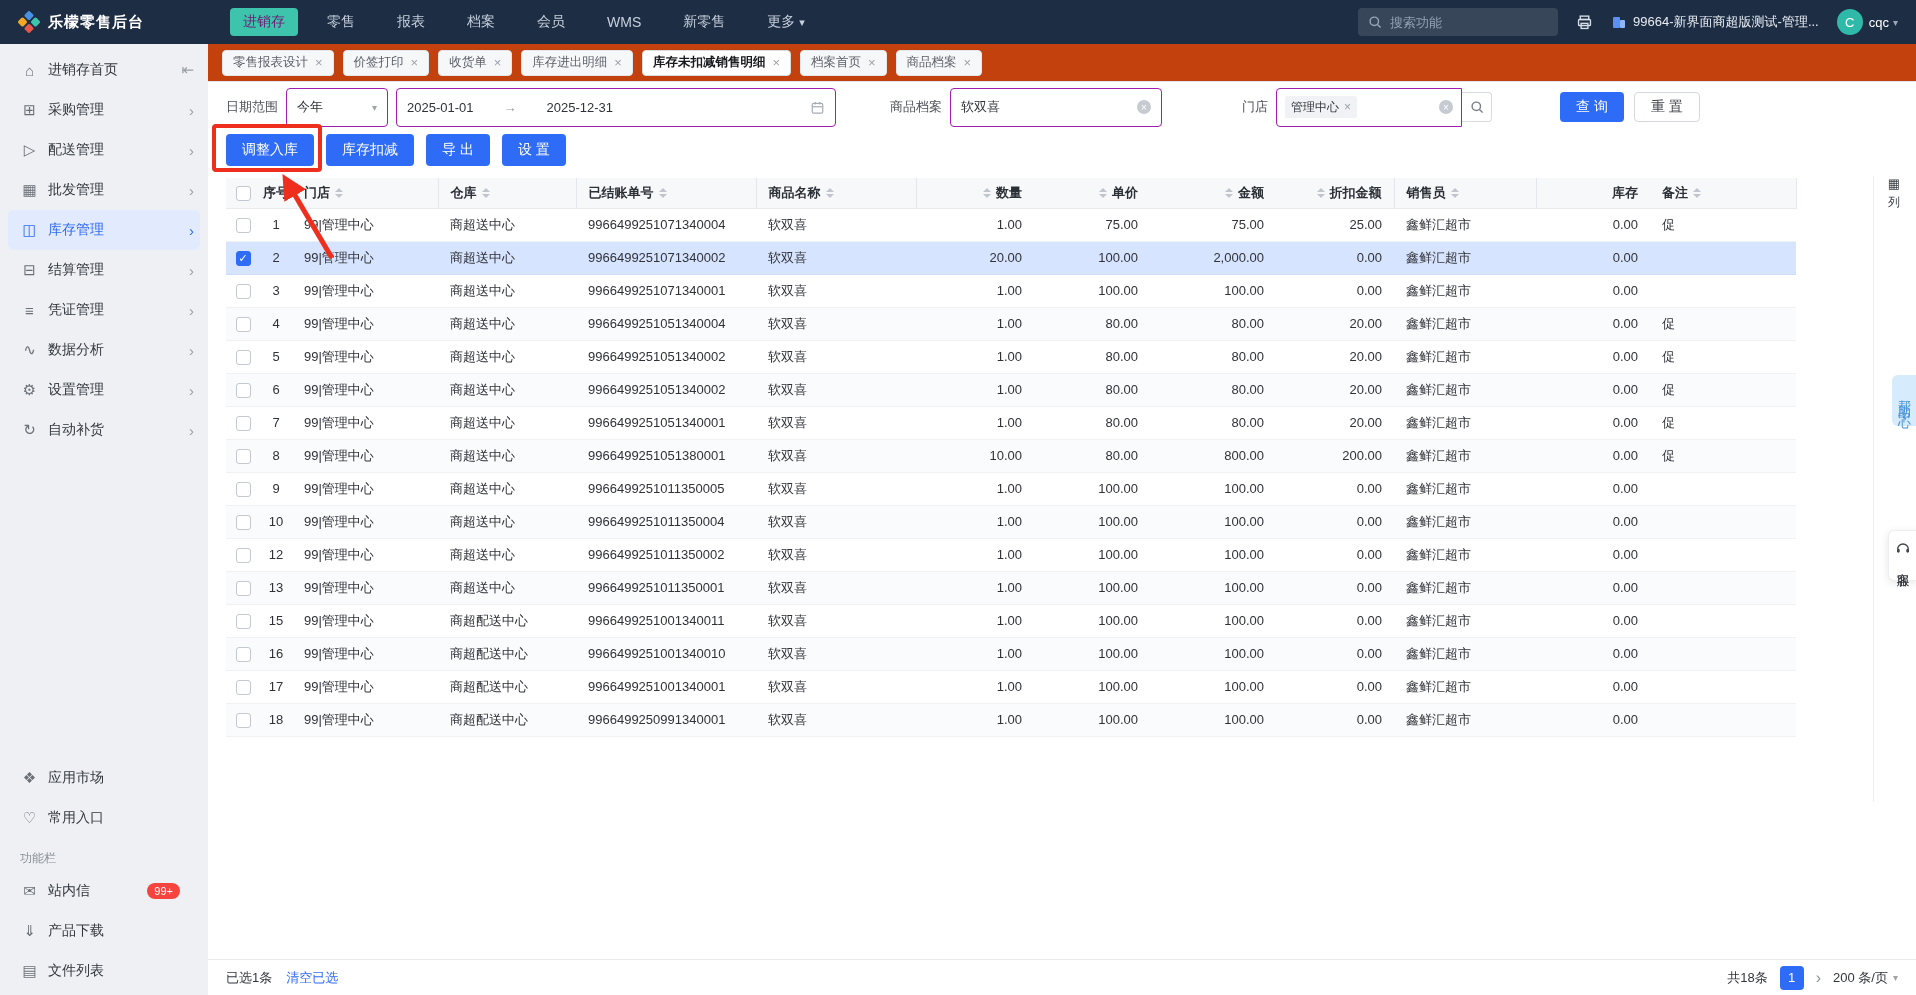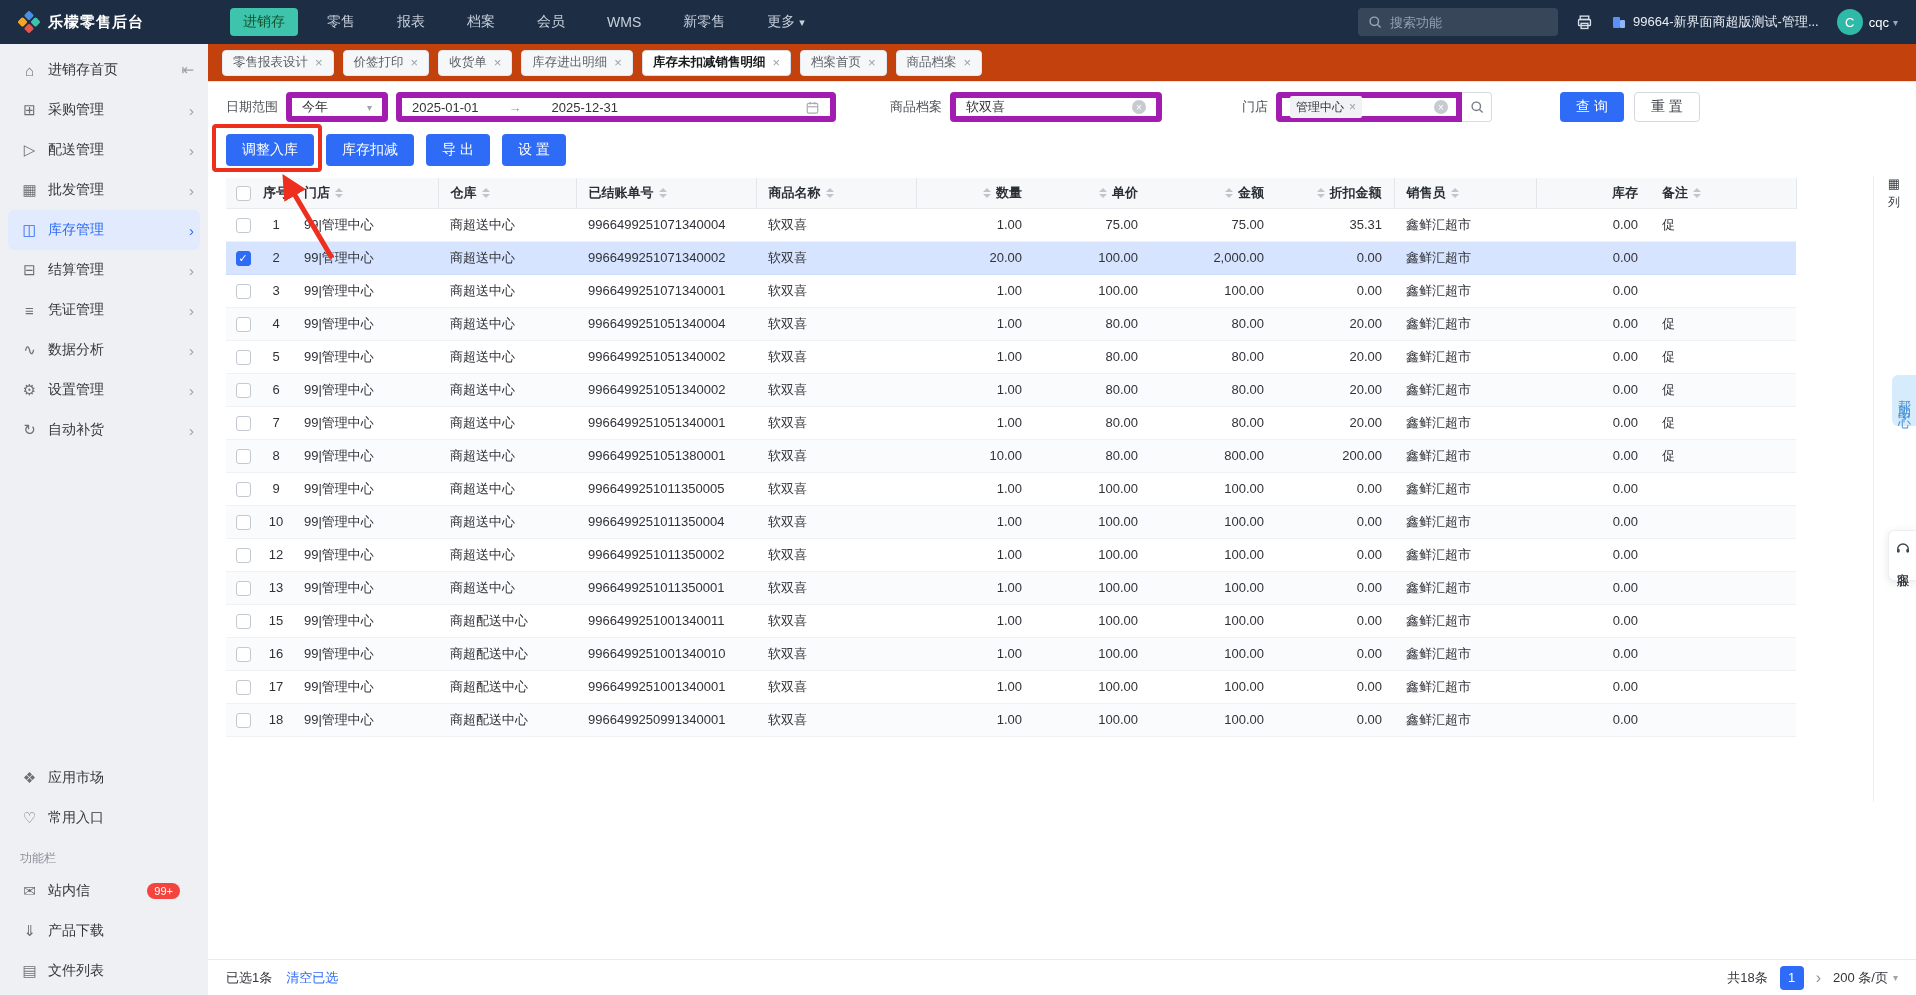--- a/index.html
+++ b/index.html
@@ -6,21 +6,21 @@
   html,body { margin:0; padding:0; width:1916px; height:995px; overflow:hidden;
     font-family:"Liberation Sans","DejaVu Sans",sans-serif; }
   body { position:relative; background:#fff; }
 
   
   .topbar { height:44px; background:#1d2d44; display:flex; align-items:center; padding:0 18px; color:#fff; }
   .logo { display:flex; align-items:center; gap:8px; }
   .logo-text { font-size:15px; font-weight:700; color:#fff; letter-spacing:1px; }
   .topnav { display:flex; align-items:center; margin-left:86px; }
   .nav-item { padding:5px 13px; margin-right:16px; font-size:14px; color:#c7d0dd; border-radius:4px; cursor:pointer; white-space:nowrap; }
-  .nav-item.active { background:#3ec3ac; color:#14532d; }
+  .nav-item.active { background:#3ec3ac; color:#701a75; }
   .nav-item .caret { margin-left:4px; font-size:11px; color:inherit; }
   .top-right { margin-left:auto; display:flex; align-items:center; }
   .top-search { width:200px; height:28px; background:rgba(255,255,255,.12); border-radius:4px; display:flex; align-items:center; padding:0 10px; gap:6px; }
   .top-search input { background:transparent; border:none; outline:none; color:#cfd8e4; font-size:13px; width:150px; font-family:inherit; }
   .top-search input::placeholder { color:#93a1b3; }
   .printer { margin-left:18px; cursor:pointer; display:flex; }
   .company { margin-left:18px; display:flex; align-items:center; gap:6px; font-size:13px; color:#e8edf4; max-width:250px; white-space:nowrap; }
   .avatar { margin-left:18px; width:26px; height:26px; border-radius:50%; background:#2fb9a8; color:#fff; display:flex; align-items:center; justify-content:center; font-size:13px; }
   .username { margin-left:6px; font-size:13px; }
   .user-caret { margin-left:4px; font-size:10px; color:#9aa7b8; }
@@ -42,21 +42,21 @@
   
   .tabstrip { height:38px; background:#c2410c; display:flex; align-items:center; padding:0 14px; gap:9px; border-bottom:1px solid #e2e5ea; }
   .tab { height:26px; display:flex; align-items:center; padding:0 10px; background:#f6f7f9; border:1px solid #e4e7ec; border-radius:4px; font-size:12.5px; color:#5a5f66; cursor:pointer; white-space:nowrap; }
   .tab.active { background:#fff; color:#17191d; font-weight:700; border-color:#d8dce2; }
   .tab-close { margin-left:7px; color:#9ba1a9; font-size:13px; font-weight:400; }
 
   
   .content { padding:10px 18px 0; }
   .filter-row { display:flex; align-items:center; height:30px; }
   .f-label { font-size:13px; color:#4e5358; margin-right:8px; white-space:nowrap; }
-  .select,.input { height:30px; border:6px solid #a21caf; border-radius:4px; background:#fff; display:flex; align-items:center; padding:0 10px; font-size:13px; color:#2f3338; cursor:pointer; }
+  .select,.input { height:39px; border:1px solid #a21caf; border-radius:4px; background:#fff; display:flex; align-items:center; padding:0 10px; font-size:13px; color:#2f3338; cursor:pointer; }
   .caret { margin-left:auto; color:#a0a4ab; font-size:10px; }
   .dim { color:#999; }
   .clear { margin-left:auto; width:14px; height:14px; border-radius:50%; background:#c6cad1; color:#fff; font-size:10px; display:flex; align-items:center; justify-content:center; cursor:pointer; flex-shrink:0; }
   .tag { background:#f0f2f5; border-radius:2px; padding:0 6px; height:22px; display:flex; align-items:center; font-size:12px; color:#33363c; gap:5px; }
   .tag-x { color:#9aa0a8; font-size:12px; cursor:pointer; }
   .search-append { width:30px; height:30px; border:1px solid #d8dbe2; border-left:none; border-radius:0 4px 4px 0; display:flex; align-items:center; justify-content:center; cursor:pointer; background:#fff; }
 
   .btn-primary { background:#2e6bf6; color:#fff; border:none; border-radius:4px; height:32px; padding:0 16px; font-size:14px; font-family:inherit; cursor:pointer; white-space:nowrap; }
   .btn-outline { background:#fff; border:1px solid #d5d8de; color:#41454c; border-radius:4px; height:32px; padding:0 16px; font-size:14px; font-family:inherit; cursor:pointer; }
   .filter-row .btn-primary, .filter-row .btn-outline { height:30px; }
@@ -444,21 +444,21 @@
             <tr>
               <td class="col-cb"><span class="checkbox"></span></td>
               <td class="col-idx">1</td>
               <td class="col-left">99|管理中心</td>
               <td class="col-left">商超送中心</td>
               <td class="col-left">9966499251071340004</td>
               <td class="col-left">软双喜</td>
               <td class="col-right">1.00</td>
               <td class="col-right">75.00</td>
               <td class="col-right">75.00</td>
-              <td class="col-right">35.31</td>
+              <td class="col-right">25.00</td>
               <td class="col-left">鑫鲜汇超市</td>
               <td class="col-right">0.00</td>
               <td class="col-left">促</td>
             </tr>
             <tr class="selected">
               <td class="col-cb"><span class="checkbox checked">✓</span></td>
               <td class="col-idx">2</td>
               <td class="col-left">99|管理中心</td>
               <td class="col-left">商超送中心</td>
               <td class="col-left">9966499251071340002</td>

